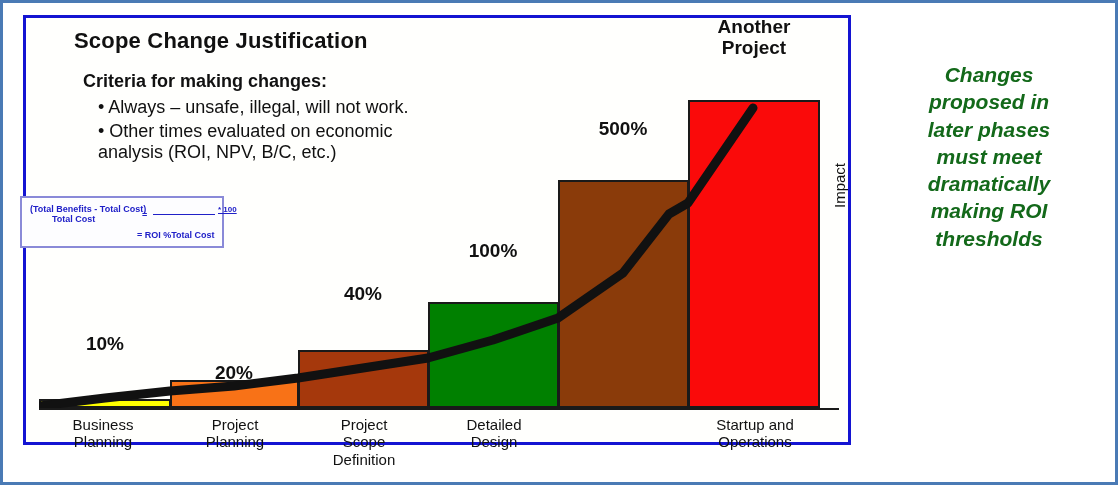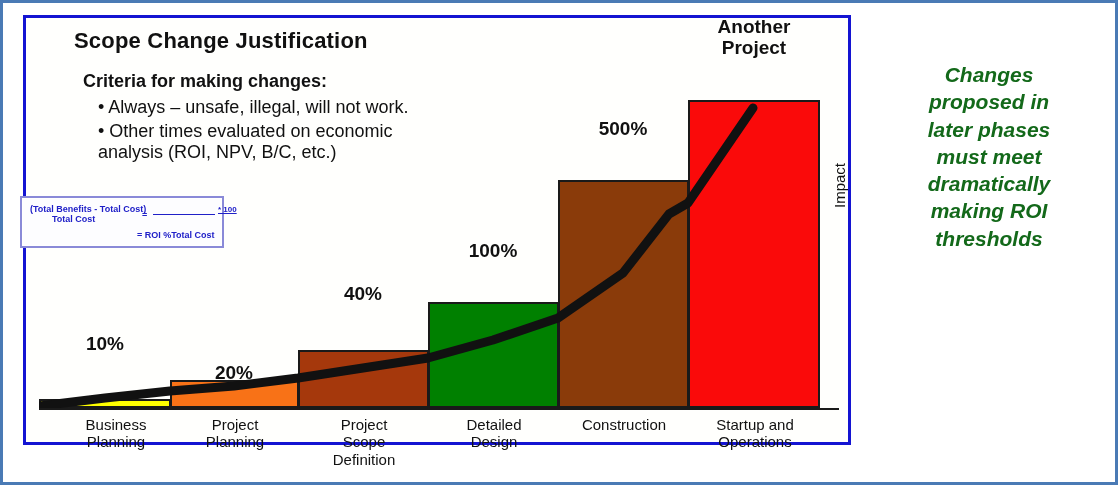--- a/index.html
+++ b/index.html
@@ -147,30 +147,29 @@
 Project</div>
 
       <svg id="trend-svg" viewBox="0 0 800 390" preserveAspectRatio="none">
         <polyline points="0,388 66,380 131,373 195,368 259,360 324,350 389,340 454,322 519,300 584,255 630,196 649,185 714,90" fill="none" stroke="#111111" stroke-width="9" stroke-linejoin="round" stroke-linecap="round"></polyline>
       </svg>
     </div>
 
     <div id="baseline"></div>
 
     <div id="cats">
-      <div class="cat" style="left:16px;width:122px;text-align:center;">Business
+      <div class="cat" style="left:3px;width:122px;text-align:center;">Business
 Planning</div>
       <div class="cat" style="left:135px;width:122px;">Project
 Planning</div>
       <div class="cat" style="left:264px;width:122px;">Project
 Scope
 Definition</div>
       <div class="cat" style="left:394px;width:122px;">Detailed
 Design</div>
-      <div class="cat" style="left:519px;width:132px;">Construction</div>
       <div class="cat" style="left:650px;width:132px;">Startup and
 Operations</div>
     </div>
 
     <div id="impact">Impact</div>
   </div>
 
   <div id="callout">Changes
 proposed in
 later phases

